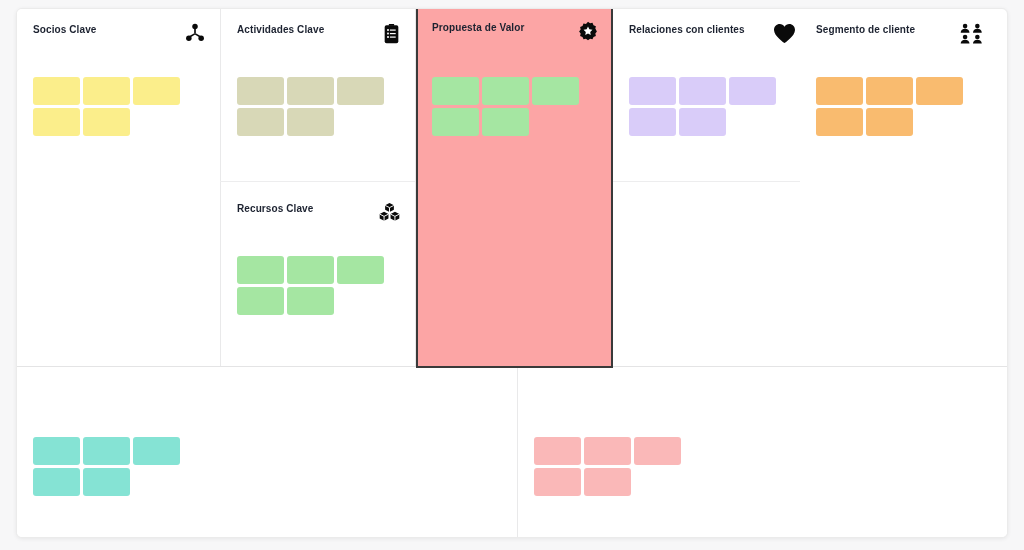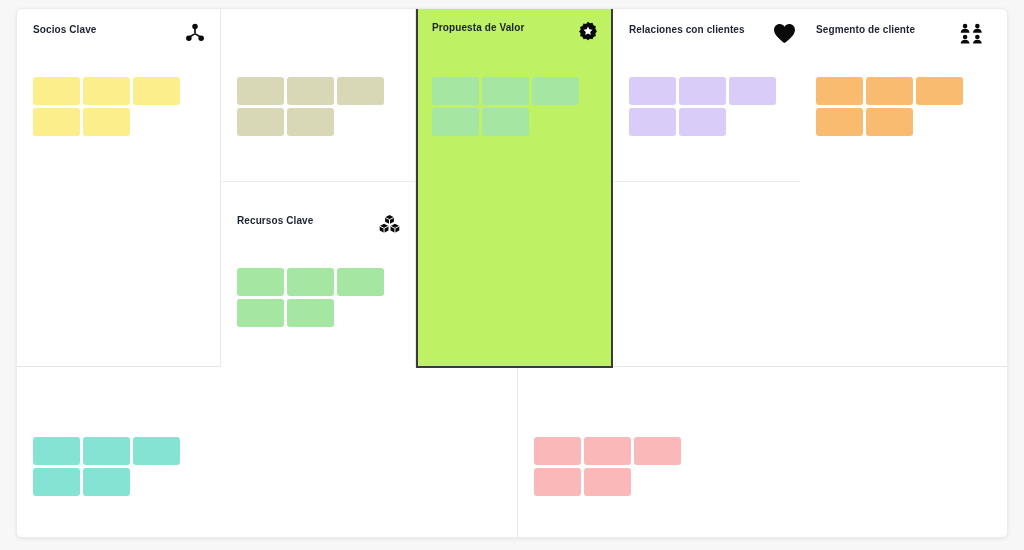--- a/index.html
+++ b/index.html
@@ -72,21 +72,21 @@
     background: #e9e9ea;
   }
   .divider-h {
     position: absolute;
     height: 1px;
     background: #ededee;
   }
   
   .panel.selected {
     border: 2px solid #15803d;
-    background: #bef264;
+    background: #fca5a5;
     z-index: 5;
   }
   .panel.selected .panel-header { top: 12px; left: 14px; right: 12px; }
 </style>
 </head>
 <body style="background: rgb(247, 247, 248);">
 
 <div id="canvas-root">
 
   <div class="divider-v" style="left:203px; top:0; height:357px;"></div>
@@ -118,30 +118,47 @@
     <div class="notes" style="top:68px;">
       <div class="note" style="background: rgb(251, 238, 139);"></div>
       <div class="note" style="background: rgb(251, 238, 139);"></div>
       <div class="note" style="background: rgb(251, 238, 139);"></div>
       <div class="note" style="background: rgb(251, 238, 139);"></div>
       <div class="note" style="background: rgb(251, 238, 139);"></div>
     </div>
   </div>
 
   <div class="panel" style="left:204px; top:0; width:194px; height:172px;">
-    <div class="notes" style="top:68px;">
-      <div class="note" style="background: rgb(216, 216, 183);"></div>
-      <div class="note" style="background: rgb(216, 216, 183);"></div>
-      <div class="note" style="background: rgb(216, 216, 183);"></div>
-      <div class="note" style="background: rgb(216, 216, 183);"></div>
-      <div class="note" style="background: rgb(216, 216, 183);"></div>
-    </div>
-  </div>
-
-  <div class="panel" style="left:204px; top:185px; width:194px; height:184px;">
+    <div class="panel-header">
+      <div class="panel-title">Actividades Clave</div>
+      <div class="panel-icon">
+        <svg width="19" height="21" viewBox="0 0 20 24" fill="#0a0a0a">
+          <path d="M7 1h6v2.2H7z"></path>
+          <rect x="2.2" y="2.6" width="15.6" height="20.4" rx="2.1"></rect>
+          <g fill="#ffffff">
+            <rect x="5" y="7" width="2" height="2"></rect>
+            <rect x="8.2" y="7.4" width="6.6" height="1.4"></rect>
+            <rect x="5" y="11" width="2" height="2"></rect>
+            <rect x="8.2" y="11.4" width="6.6" height="1.4"></rect>
+            <rect x="5" y="15" width="2" height="2"></rect>
+            <rect x="8.2" y="15.4" width="6.6" height="1.4"></rect>
+          </g>
+        </svg>
+      </div>
+    </div>
+    <div class="notes" style="top:68px;">
+      <div class="note" style="background: rgb(216, 216, 183);"></div>
+      <div class="note" style="background: rgb(216, 216, 183);"></div>
+      <div class="note" style="background: rgb(216, 216, 183);"></div>
+      <div class="note" style="background: rgb(216, 216, 183);"></div>
+      <div class="note" style="background: rgb(216, 216, 183);"></div>
+    </div>
+  </div>
+
+  <div class="panel" style="left:204px; top:173px; width:194px; height:184px;">
     <div class="panel-header" style="top:20px;">
       <div class="panel-title">Recursos Clave</div>
       <div class="panel-icon">
         <svg width="23" height="21" viewBox="0 0 26 24" fill="#0a0a0a">
           <path d="M13 1.2l5 2.6v5.1l-5 2.6-5-2.6V3.8z"></path>
           <path d="M6.8 11.2l5 2.6v5.1l-5 2.6-5-2.6v-5.1z"></path>
           <path d="M19.2 11.2l5 2.6v5.1l-5 2.6-5-2.6v-5.1z"></path>
           <g stroke="#ffffff" stroke-width="1.1" fill="none">
             <path d="M8 3.9l5 2.5 5-2.5M13 6.5v5.6"></path>
             <path d="M1.9 13.9l4.9 2.5 5-2.5M6.8 16.5v5.6"></path>

